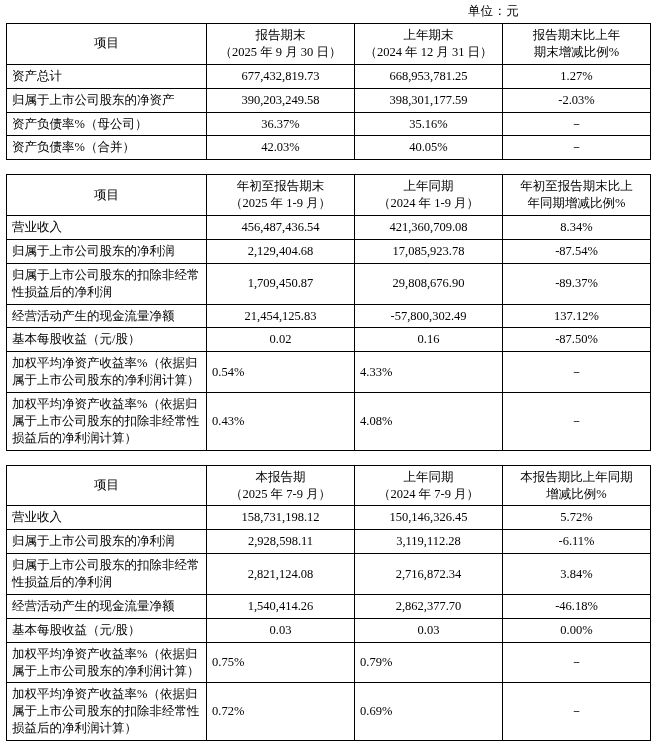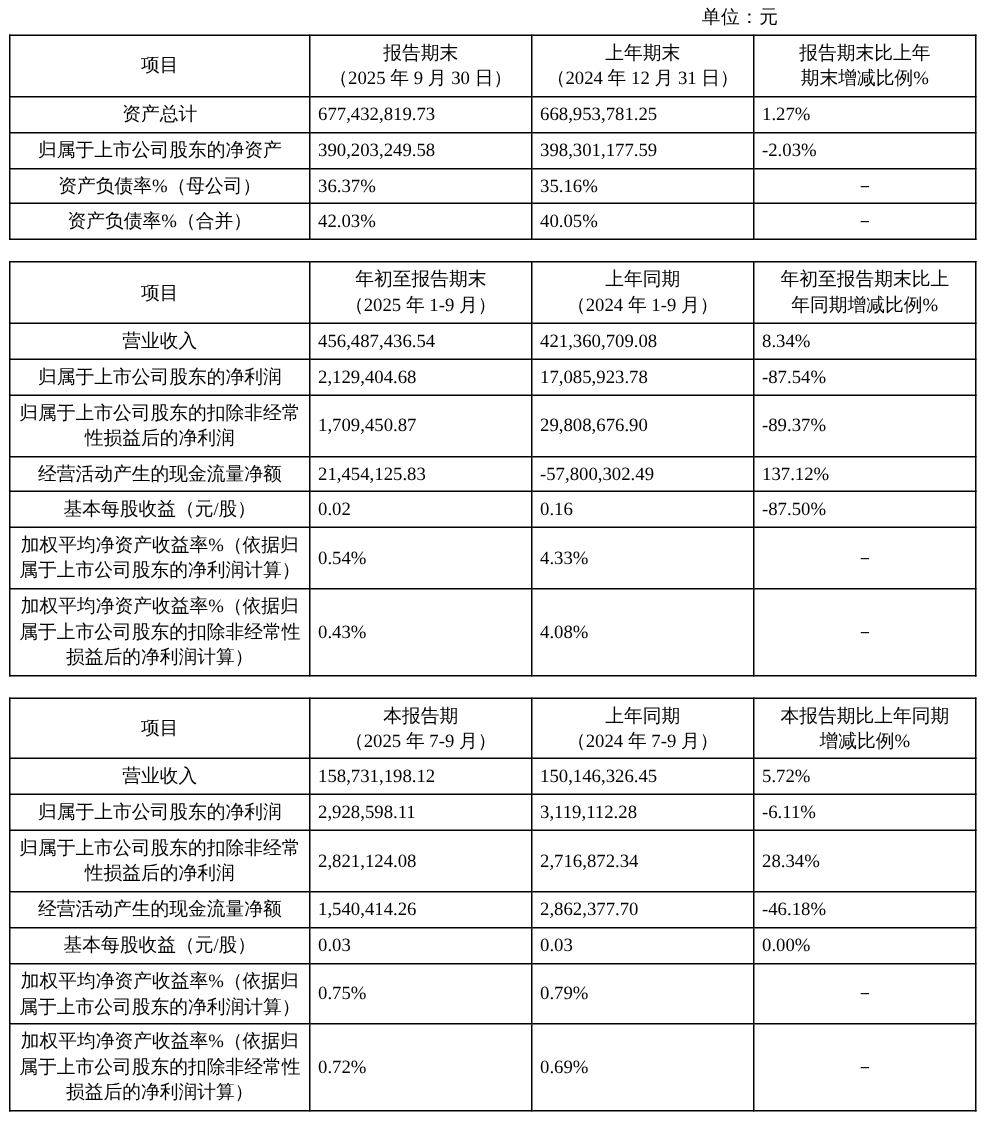--- a/index.html
+++ b/index.html
@@ -41,25 +41,25 @@
     font-weight: normal;
     font-size: 12.5px;
     line-height: 1.35;
     vertical-align: middle;
   }
   th.hdr {
     text-align: center;
     line-height: 1.5;
   }
   td.label {
+    text-align: left;
+    line-height: 1.45;
+  }
+  td.num {
     text-align: center;
-    line-height: 1.45;
-  }
-  td.num {
-    text-align: left;
     padding-right: 6px;
     font-family: "Liberation Serif", "DejaVu Serif", serif;
   }
   td.ctr {
   }
   td.dash {
     text-align: center;
   }
   .w-label { width: 200px; }
   .w-col   { width: 148px; }
@@ -235,21 +235,21 @@
       <tr>
         <td class="label">归属于上市公司股东的净利润</td>
         <td class="num">2,928,598.11</td>
         <td class="num">3,119,112.28</td>
         <td class="num">-6.11%</td>
       </tr>
       <tr>
         <td class="label">归属于上市公司股东的扣除非经常性损益后的净利润</td>
         <td class="num">2,821,124.08</td>
         <td class="num">2,716,872.34</td>
-        <td class="num">28.34%</td>
+        <td class="num">3.84%</td>
       </tr>
       <tr>
         <td class="label">经营活动产生的现金流量净额</td>
         <td class="num">1,540,414.26</td>
         <td class="num">2,862,377.70</td>
         <td class="num">-46.18%</td>
       </tr>
       <tr>
         <td class="label">基本每股收益（元/股）</td>
         <td class="num">0.03</td>

